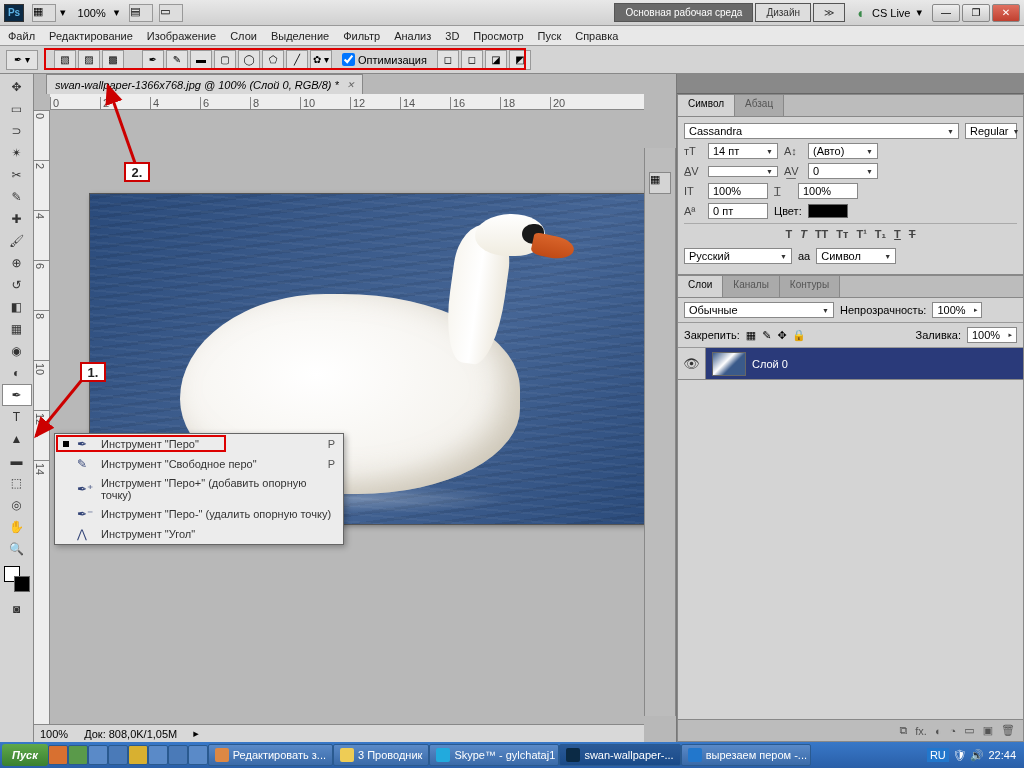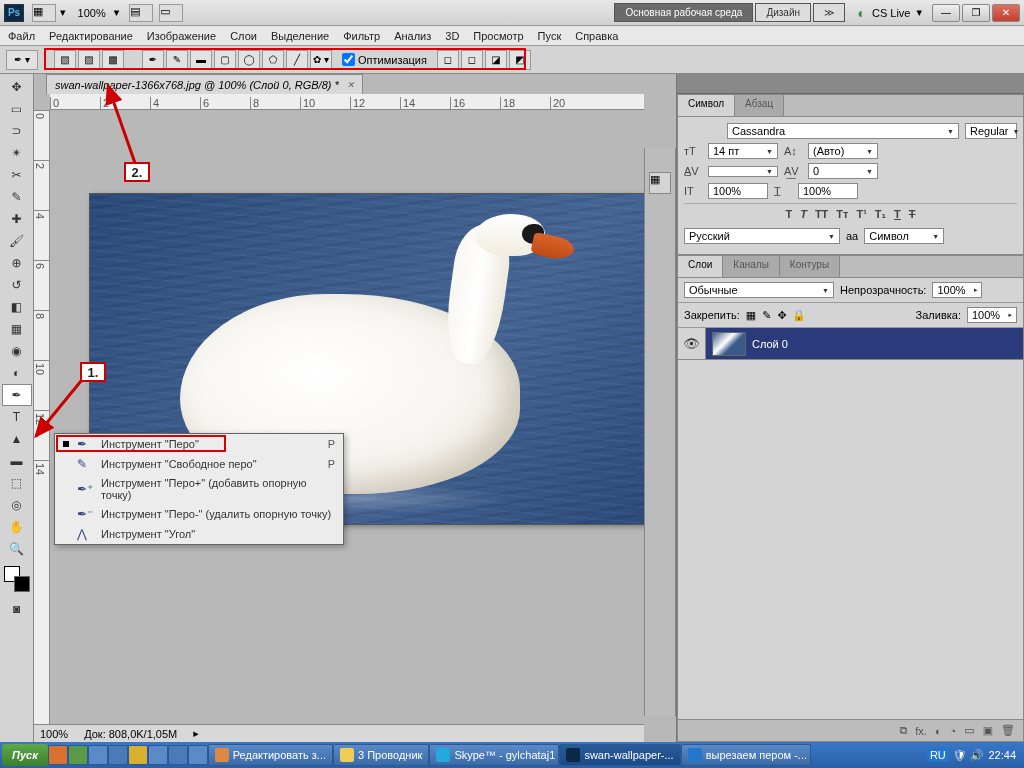--- a/index.html
+++ b/index.html
@@ -59,21 +59,21 @@
 .pcollapse { height: 20px; background: #898989; border-bottom:1px solid #666;}
 .panel { background: #d4d4d4; border: 1px solid #888; margin: 0;}
 .panel-tabs { height: 22px; background: #bcbcbc; display:flex; border-bottom:1px solid #888;}
 .ptab { padding: 3px 10px; background: #d4d4d4; border-right:1px solid #888; font-size:10px; cursor:default;}
 .ptab.inactive { background: #aaa; color:#555;}
 .panel-body { padding: 6px; background: #d4d4d4;}
 .char-row { display:flex; align-items:center; gap:6px; margin-bottom: 4px; font-size:10px;}
 .char-row .ico { width:18px; text-align:left; color:#444;}
 .sel { border:1px solid #888; background:#fff; padding:1px 4px; min-width: 50px; display:flex; align-items:center; justify-content:space-between; font-size:10px;}
 .sel .arr { font-size:7px; color:#333; margin-left:4px;}
-.sel.wide { flex:1;margin-left:43px;}
+.sel.wide { flex:1;}
 .color-swatch { width: 40px; height: 14px; background:#000; border:1px solid #666;}
 .char-styles { display:flex; gap:8px; justify-content:center; padding: 4px 0; border-top:1px solid #aaa; margin-top:4px; font-size:10px; font-weight:bold; color:#444;}
 
 .layers-panel { flex:1; display:flex; flex-direction:column;}
 .layers-header-row { display:flex; align-items:center; padding:4px 6px; gap:6px; font-size:10px; border-bottom:1px solid #999;}
 .layers-list { flex:1; background:#d4d4d4;}
 .layer-row { height: 32px; display:flex; align-items:center; background: #2a3a7a; color:#fff; border-bottom:1px solid #888;}
 .layer-eye { width: 28px; height: 100%; background:#d4d4d4; color:#333; display:flex; align-items:center; justify-content:center; border-right:1px solid #888; font-size:13px;}
 .layer-thumb { width: 34px; height: 24px; margin: 0 6px; background: linear-gradient(135deg,#3a5a8a,#fff 40%,#3a5a8a 60%); border:1px solid #666;}
 .layers-footer { height: 22px; background:#bcbcbc; border-top:1px solid #888; display:flex; align-items:center; justify-content:flex-end; gap:8px; padding:0 8px; font-size:10px; color:#555;}
@@ -311,32 +311,40 @@
         <div class="char-row">
           <span class="ico">IT</span>
           <div class="sel" style="width:60px">
               <span>100%</span>
             </div>
           <span class="ico">T̲</span>
           <div class="sel" style="width:60px">
               <span>100%</span>
             </div>
         </div>
+        <div class="char-row">
+          <span class="ico">Aª</span>
+          <div class="sel" style="width:60px">
+              <span>0 пт</span>
+            </div>
+          <span>Цвет:</span>
+          <div class="color-swatch"></div>
+        </div>
         <div class="char-styles">
           <span>T</span>
           <span><i>T</i></span>
           <span>TT</span>
           <span>Tт</span>
           <span>T¹</span>
           <span>T₁</span>
           <span><u>T</u></span>
           <span><s>T</s></span>
         </div>
         <div class="char-row" style="margin-top:4px">
-          <div class="sel" style="width:156px">
+          <div class="sel" style="width:108px">
               <span>Русский</span>
               <span class="arr">▼</span>
             </div>
           <span>aа</span>
           <div class="sel" style="width:80px">
               <span>Символ</span>
               <span class="arr">▼</span>
             </div>
         </div>
       </div>

